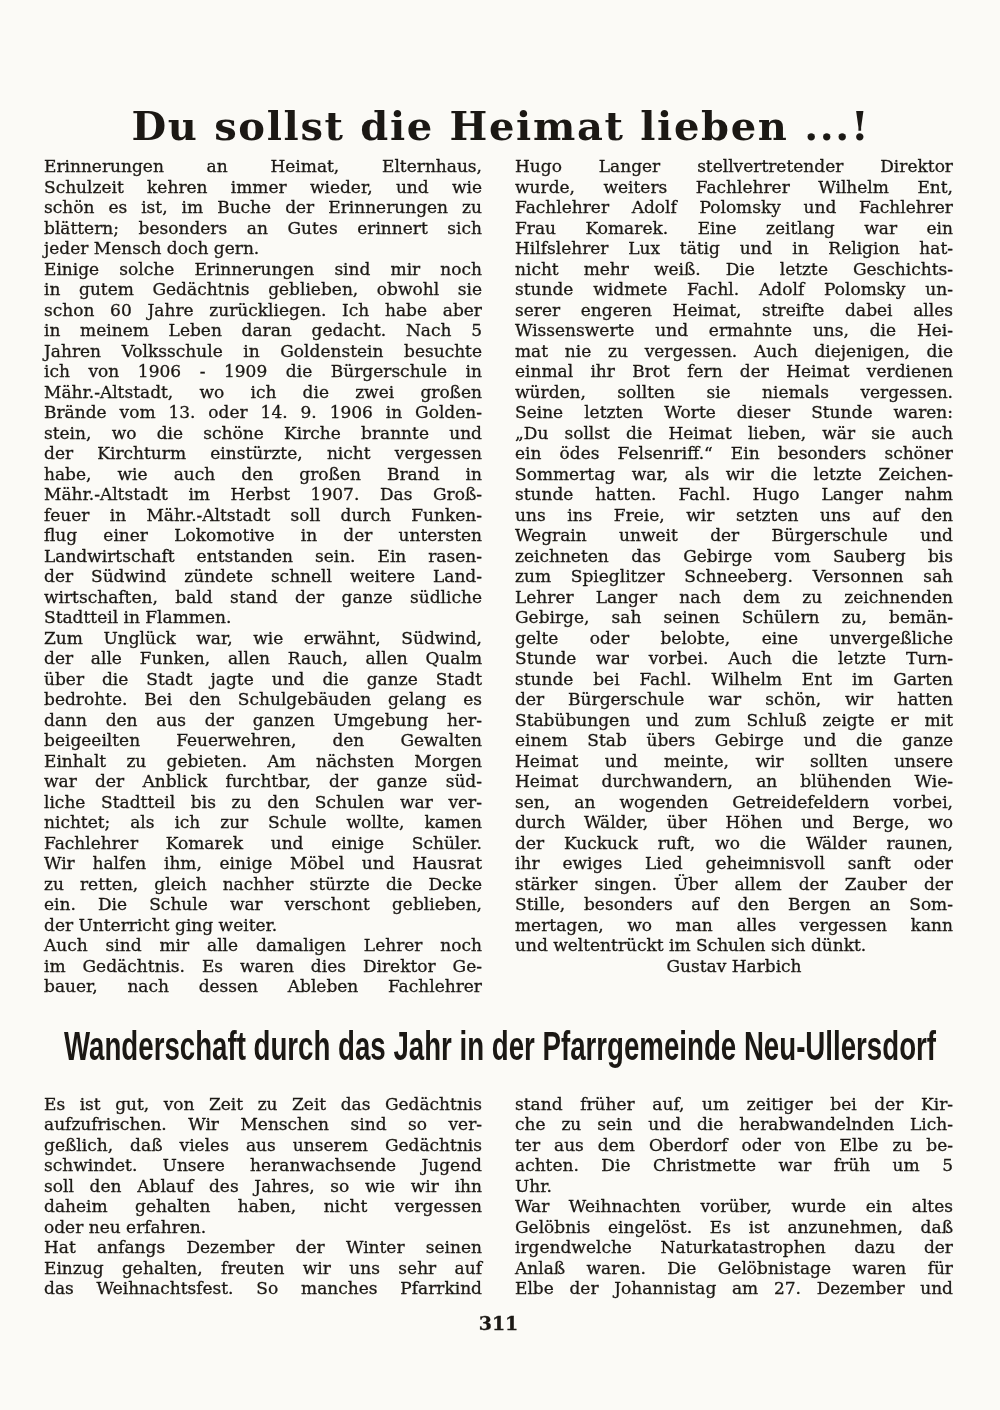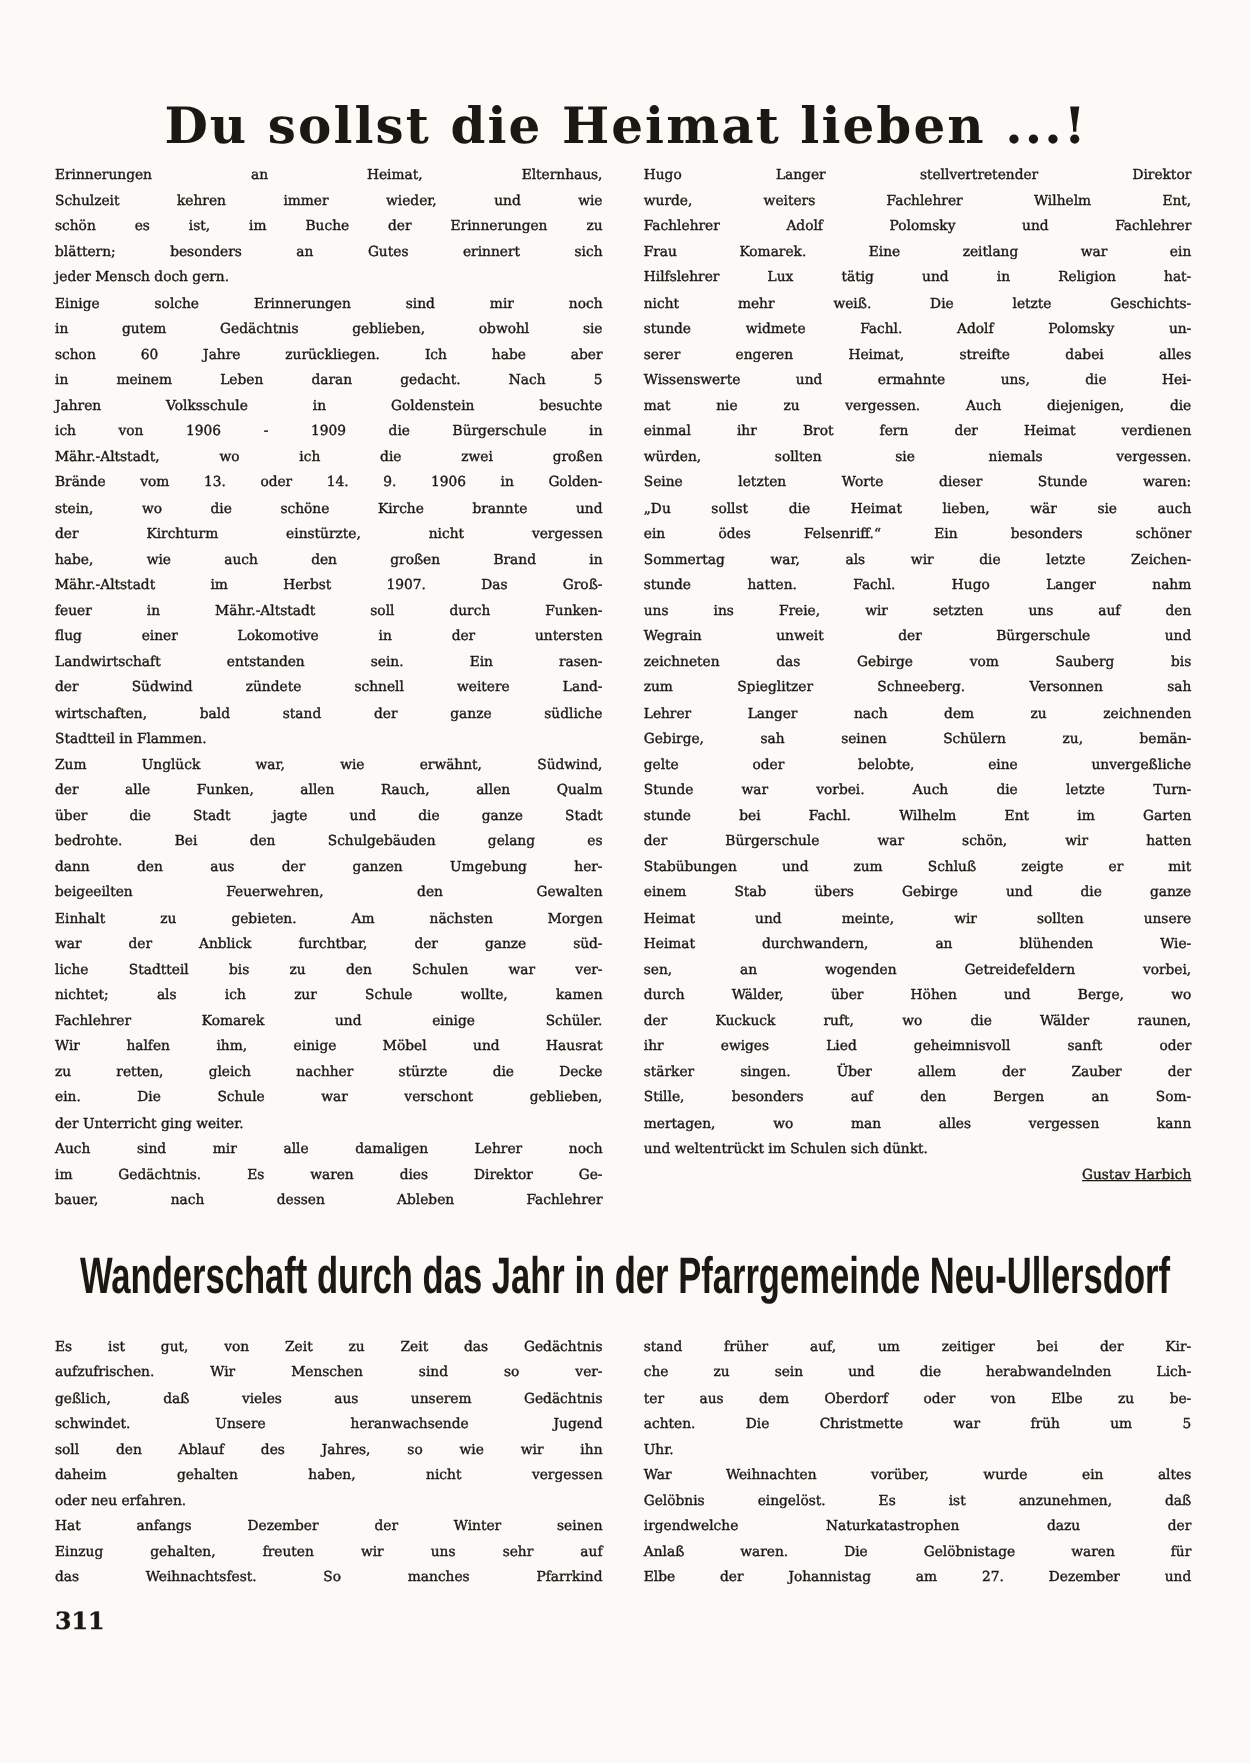--- a/index.html
+++ b/index.html
@@ -4,39 +4,39 @@
 <style>
   html, body { margin:0; padding:0; }
   body {
     width:1000px; height:1410px;
     background:var(--paper, #fbfaf6);
     color:var(--ink, #1b1814);
     font-family:"DejaVu Serif", serif;
   }
   .page { position:relative; width:1000px; height:1410px; overflow:hidden; box-sizing:border-box; }
 
-  .title-wrap { text-align:left; margin:0; padding-top:74px; }
+  .title-wrap { text-align:left; margin:0; padding-top:100px; }
   .title-wrap svg { display:block; margin:0 auto; }
 
   .cols { display:flex; gap:33px; padding:0 47px 0 44px; }
   .cols-a1 { margin-top:4px; }
   .cols-a2 { margin-top:22px; }
-  .col { flex:0 0 438px; width:438px; font-size:11px; line-height:20.5px;
+  .col { flex:0 0 438px; width:438px; font-size:17px; line-height:20.5px;
          -webkit-text-stroke:0.3px currentColor; }
 
   .para { margin:0; }
   .line { text-align:justify; text-align-last:justify; white-space:normal; }
   .line-end { text-align-last:left; }
 
-  .signature { text-align:right;text-decoration:underline; }
+  .signature { text-align:center; }
 
   .heading2-wrap { text-align:left; margin-top:25px; }
   .heading2-wrap svg { display:block; margin:0 auto; }
 
-  .pagenum-row { padding:0 47px 0 44px; margin-top:13px; text-align:left;
+  .pagenum-row { padding:0 47px 0 44px; margin-top:13px; text-align:center;
                  font-size:19px; font-weight:bold; -webkit-text-stroke:0.3px currentColor; }
 </style>
 </head>
 <body style="--paper: #fbfaf6; --ink: #1b1814;">
 
 <div class="page">
 
   <div class="title-wrap">
     <svg width="780" height="52">
       <text x="390" y="40" text-anchor="middle" font-family="DejaVu Serif, serif" font-weight="bold" font-size="40" fill="currentColor" textLength="737" lengthAdjust="spacing">Du sollst die Heimat lieben ...!</text>

